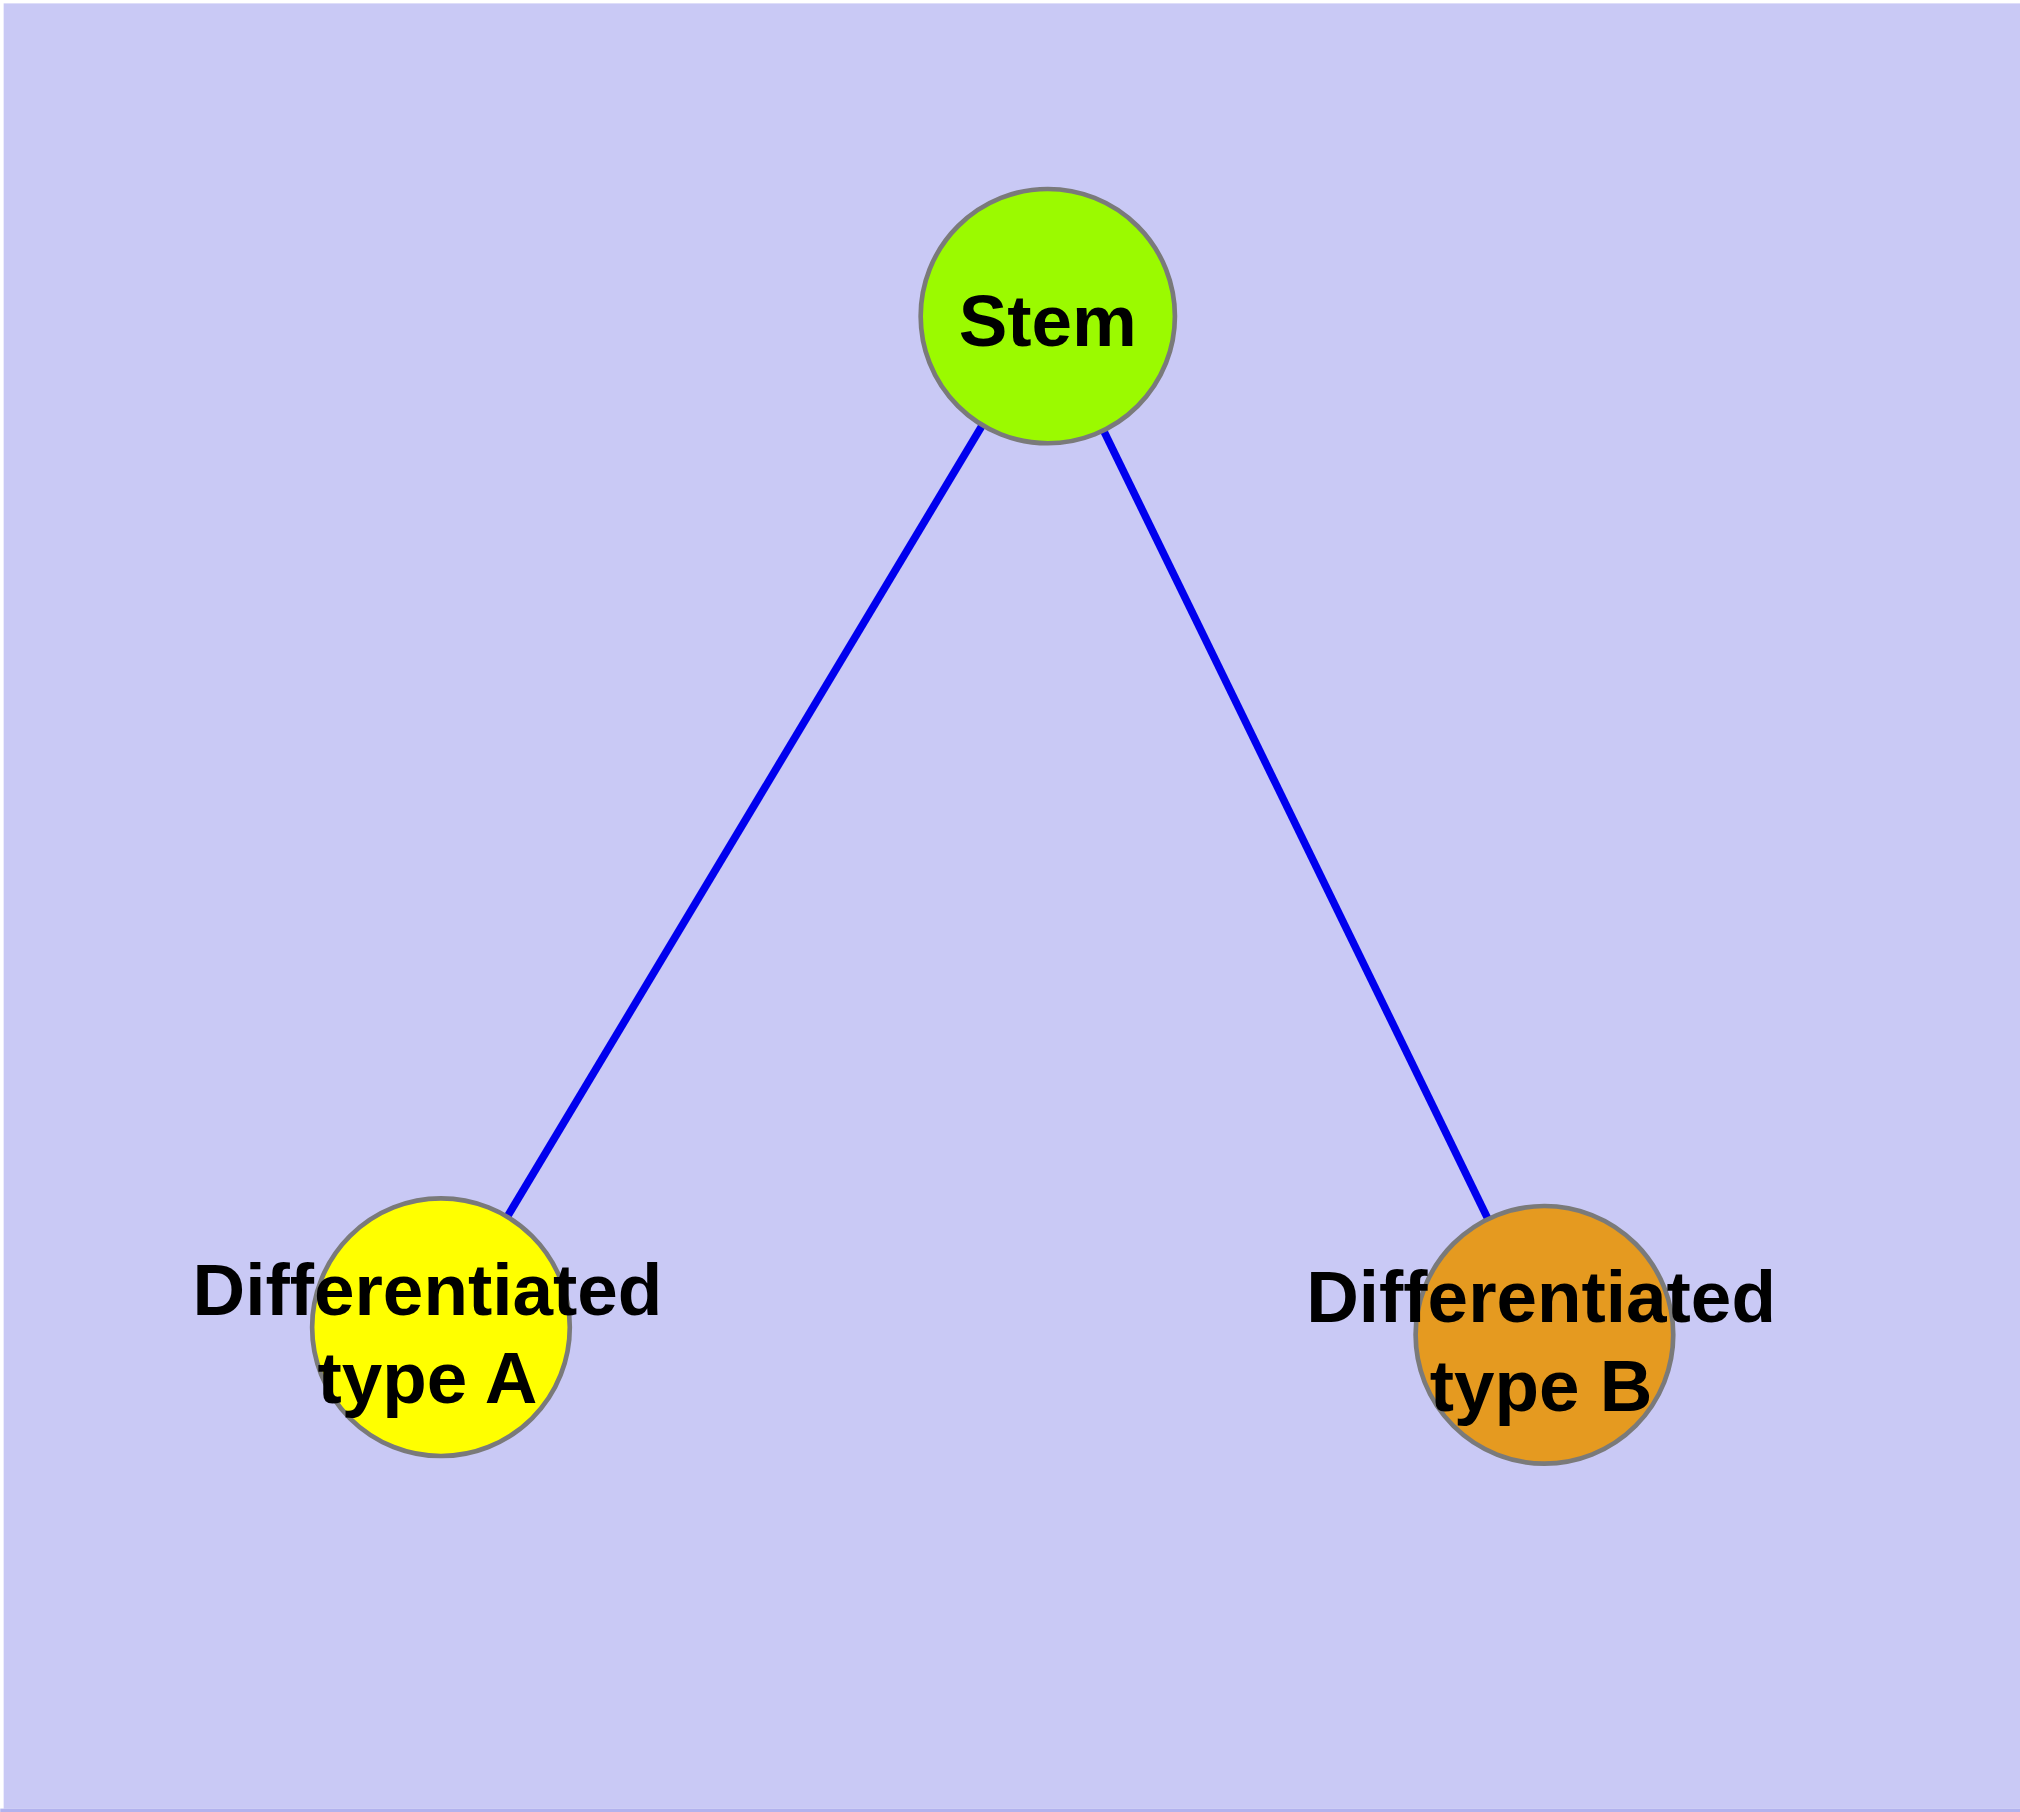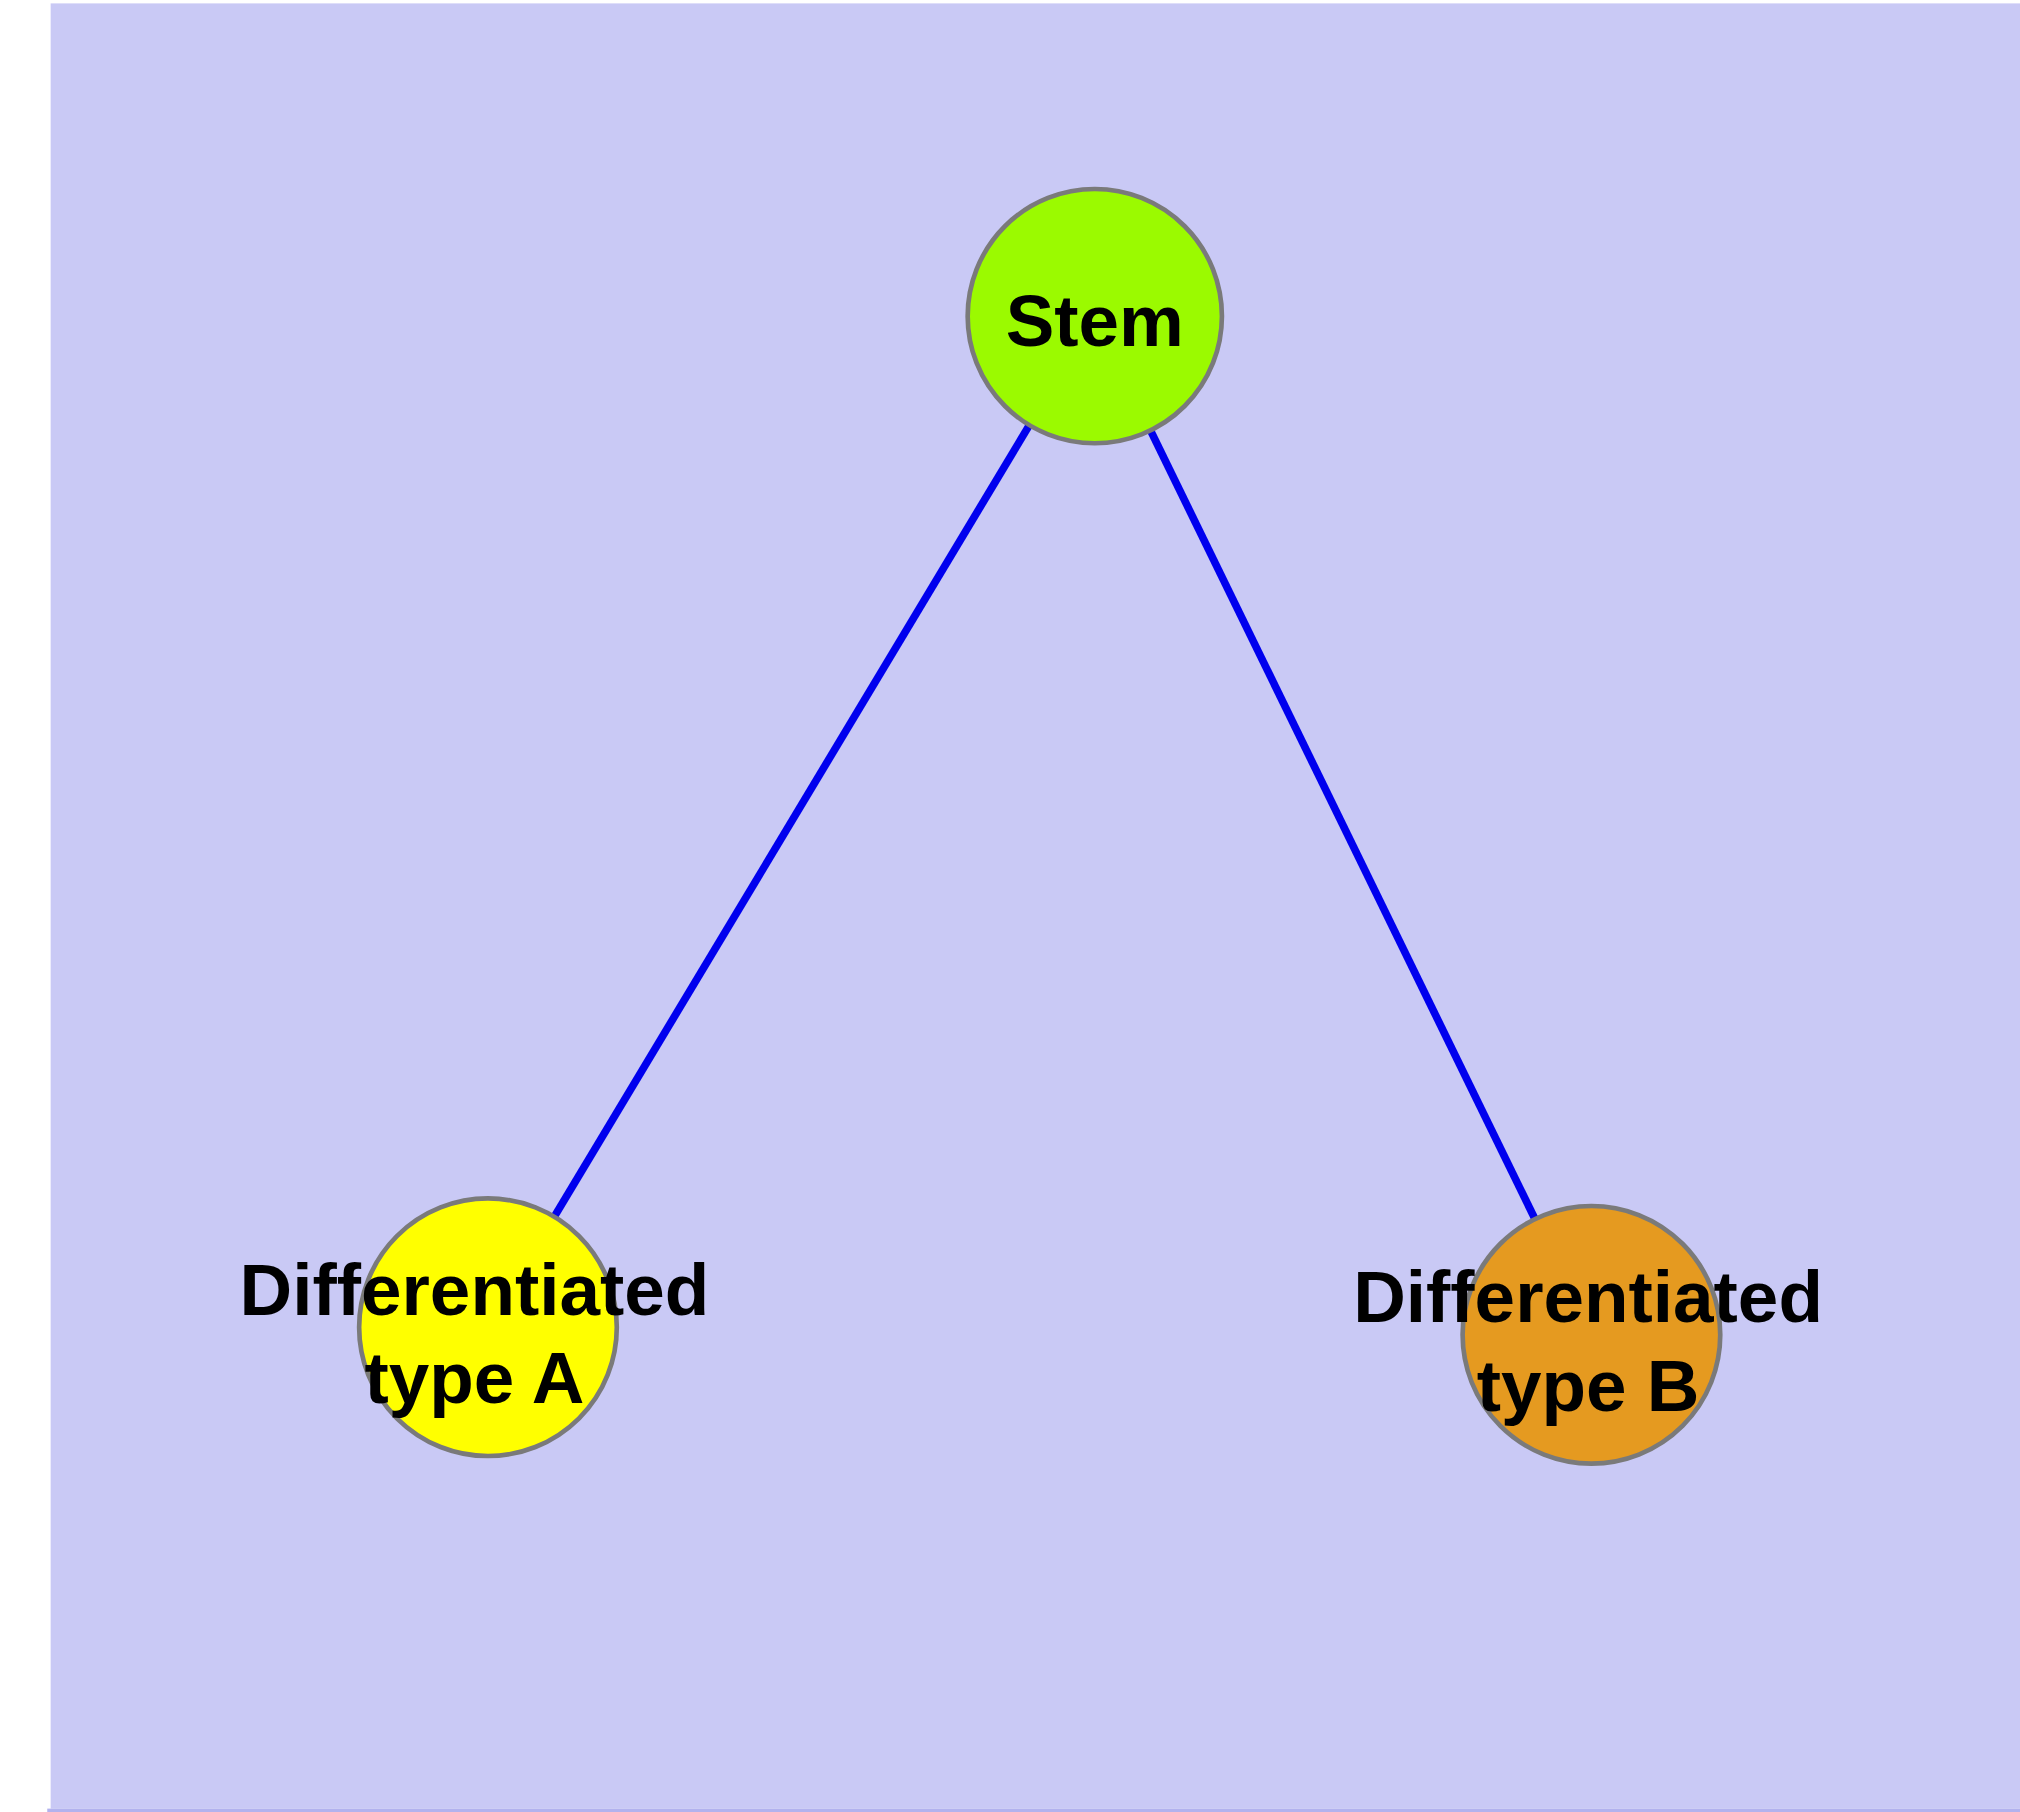--- a/index.html
+++ b/index.html
@@ -7,21 +7,20 @@
     padding: 0;
     width: 2021px;
     height: 1812px;
     background: #ffffff;
     overflow: hidden;
   }
   .stage {
     position: relative;
     width: 1886px;
     height: 1812px;
-    margin-left: 47px;
   }
   svg { display: block; }
   .node-label {
     font-family: "Liberation Sans", sans-serif;
     font-weight: bold;
     font-size: 86px;
     fill: #000000;
     text-anchor: middle;
   }
   .edge-line {

